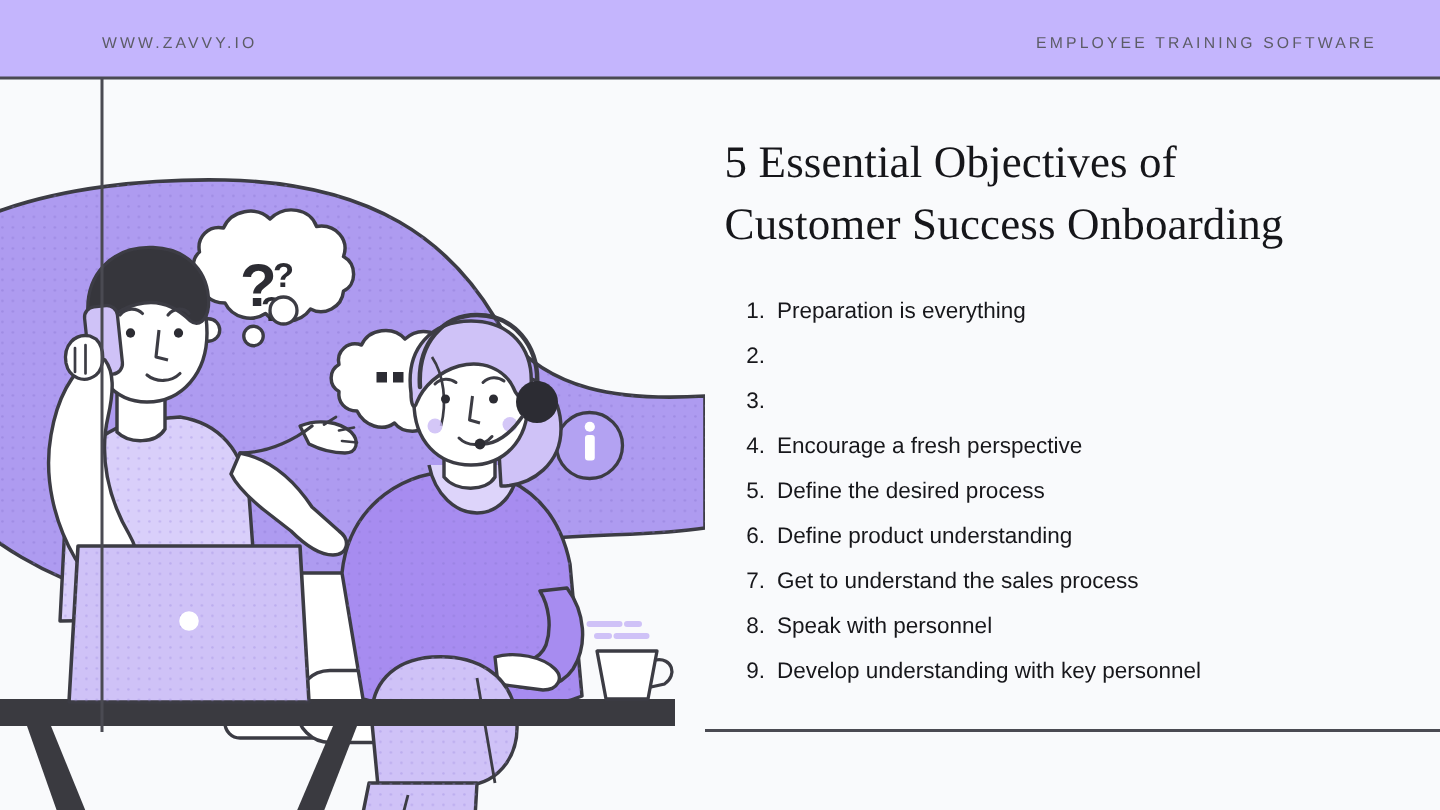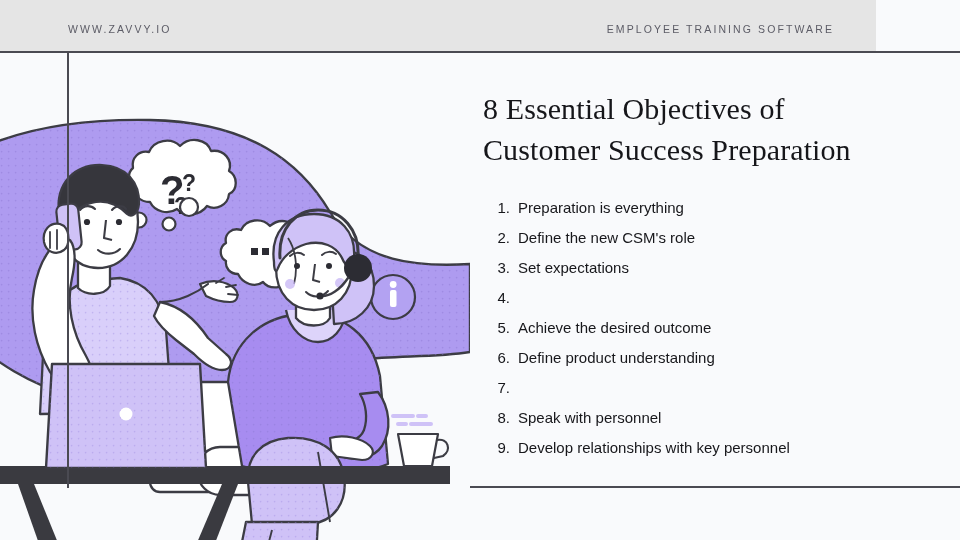--- a/index.html
+++ b/index.html
@@ -6,22 +6,22 @@
   html,body { width:960px; height:540px; overflow:hidden; }
   body {
     background:#F9F9FB;
     font-family:"Liberation Sans", sans-serif;
     position:relative;
   }
   .slide { position:relative; width:960px; height:540px; background:#F9FAFC; overflow:hidden; }
 
   
   .header {
-    position:absolute; top:0; left:0; width:876px; height:52px;
-    background:#e5e5e5;
+    position:absolute; top:0; left:0; width:960px; height:52px;
+    background:#c4b5fd;
     z-index:30;
   }
   .header-rule {
     position:absolute; top:51px; left:0; width:960px; height:2px;
     background:#4A4A52; z-index:31;
   }
   .header-left {
     position:absolute; left:68px; top:23px;
     font-size:10.5px; letter-spacing:2.1px; color:#5C5C66; font-weight:400;
     white-space:nowrap;
@@ -256,55 +256,55 @@
   <div class="hline-bottom"></div>
 
   <div class="header">
     <div class="header-left">WWW.ZAVVY.IO</div>
     <div class="header-right">EMPLOYEE TRAINING SOFTWARE</div>
   </div>
   <div class="header-rule"></div>
 
   <div class="content">
     <h1 class="title">
-      <span class="line">8 Essential Objectives of</span>
-      <span class="line">Customer Success Preparation</span>
+      <span class="line">5 Essential Objectives of</span>
+      <span class="line">Customer Success Onboarding</span>
     </h1>
 
     <ol class="objectives" id="objectives-list">
         <li class="obj-item">
           <span class="obj-num">1.</span>
           <span class="obj-label">Preparation is everything</span>
         </li>
         <li class="obj-item">
           <span class="obj-num">2.</span>
-          <span class="obj-label">Define the new CSM's role</span>
         </li>
         <li class="obj-item">
           <span class="obj-num">3.</span>
-          <span class="obj-label">Set expectations</span>
         </li>
         <li class="obj-item">
           <span class="obj-num">4.</span>
+          <span class="obj-label">Encourage a fresh perspective</span>
         </li>
         <li class="obj-item">
           <span class="obj-num">5.</span>
-          <span class="obj-label">Achieve the desired outcome</span>
+          <span class="obj-label">Define the desired process</span>
         </li>
         <li class="obj-item">
           <span class="obj-num">6.</span>
           <span class="obj-label">Define product understanding</span>
         </li>
         <li class="obj-item">
           <span class="obj-num">7.</span>
+          <span class="obj-label">Get to understand the sales process</span>
         </li>
         <li class="obj-item">
           <span class="obj-num">8.</span>
           <span class="obj-label">Speak with personnel</span>
         </li>
         <li class="obj-item">
           <span class="obj-num">9.</span>
-          <span class="obj-label">Develop relationships with key personnel</span>
+          <span class="obj-label">Develop understanding with key personnel</span>
         </li>
       </ol>
   </div>
 
 </div>
 
 </body></html>

